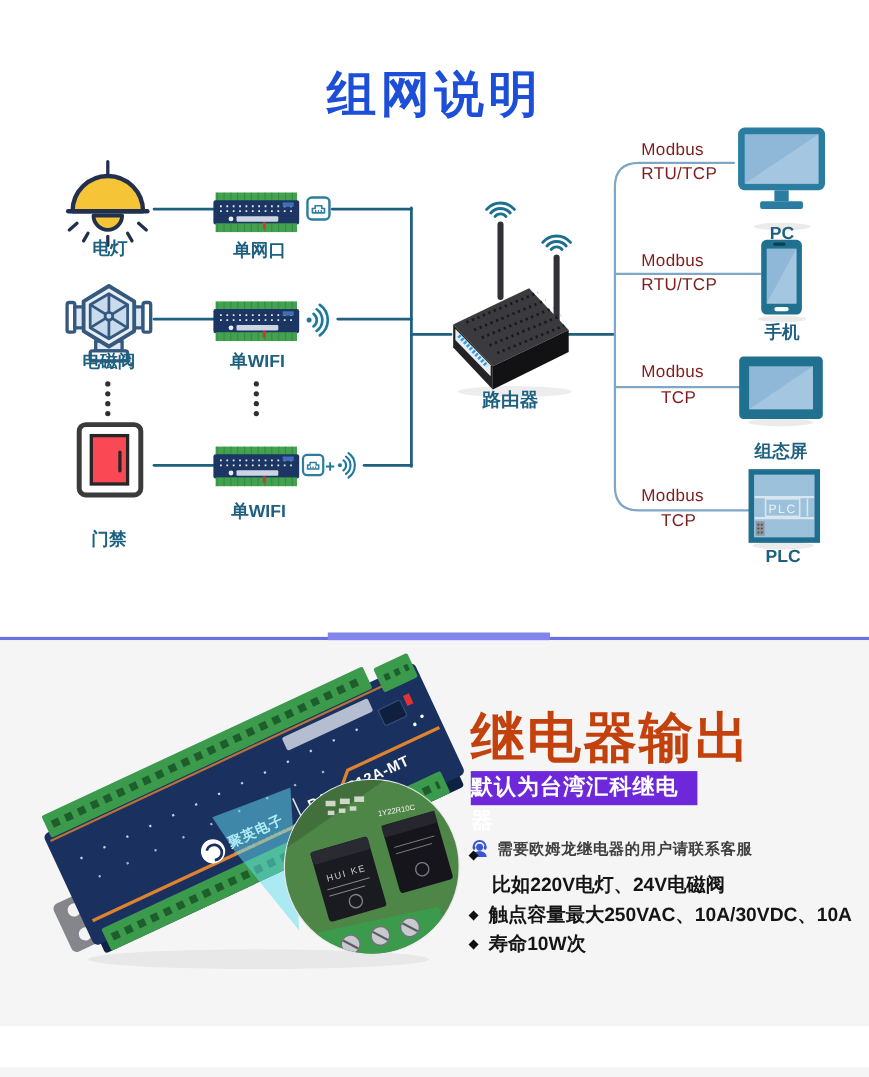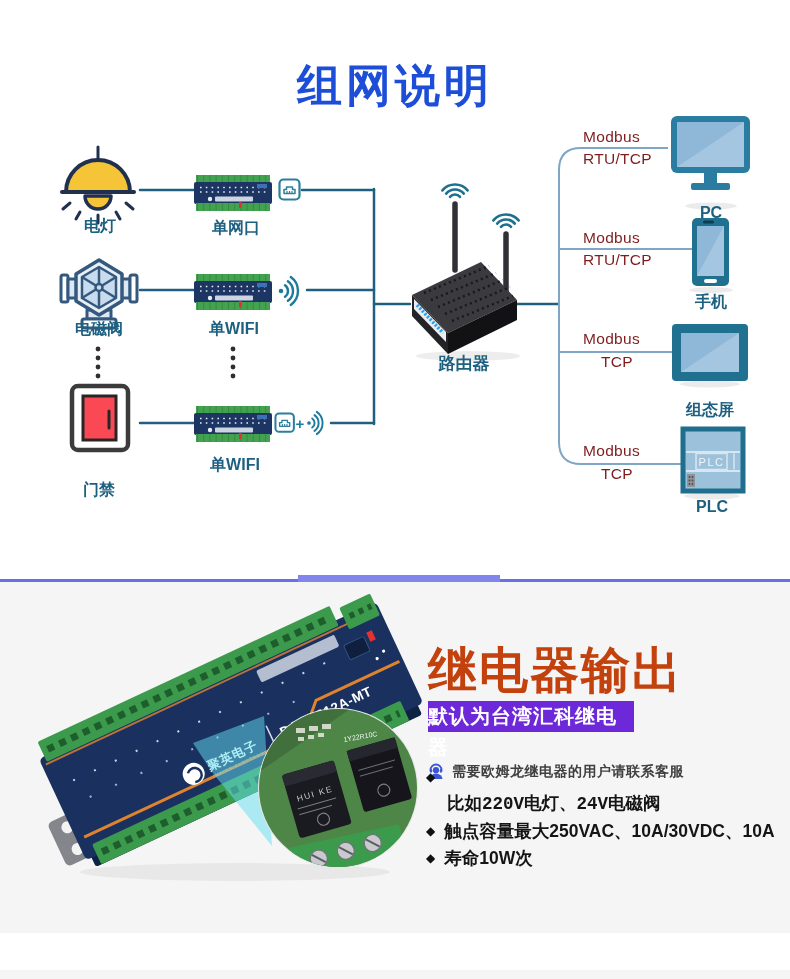--- a/index.html
+++ b/index.html
@@ -21,21 +21,21 @@
   .sec2-bg{left:0;top:582px;width:790px;height:351px;background:#f5f5f6;}
   .sec2-strip{left:0;top:970px;width:790px;height:9px;background:#f5f5f6;}
   .prod-title{left:428px;top:638px;font-size:49px;font-weight:900;color:#c2410c;letter-spacing:2px;}
   .badge{left:428px;top:701px;width:206px;height:31px;background:#6d28d9;color:#ffffff;
          font-size:20px;font-weight:700;text-align:left;line-height:31px;letter-spacing:1px;}
   .contact{left:427px;top:740px;display:flex;align-items:center;gap:7px;color:#404040;
            font-size:14px;font-weight:700;letter-spacing:0.5px;margin-top:23px;}
   .bullets{left:426px;top:764px;width:360px;color:#151515;font-size:17.5px;font-weight:600;}
   .bullet-row{display:flex;align-items:flex-start;line-height:27px;}
   .diamond{font-size:12px;margin-right:9px;line-height:27px;color:#111;}
-  .bullet-cont{padding-left:21px;line-height:27px;font-family:Liberation Mono, monospace;}
+  .bullet-cont{padding-left:21px;line-height:27px;}
   svg{display:block;}
 </style>
 </head>
 <body>
 
 <div id="screen">
 
   <div class="abs net-title">组网说明</div>
 
   <svg class="abs" style="left:0;top:0;" width="790" height="580" viewBox="0 0 790 580">

